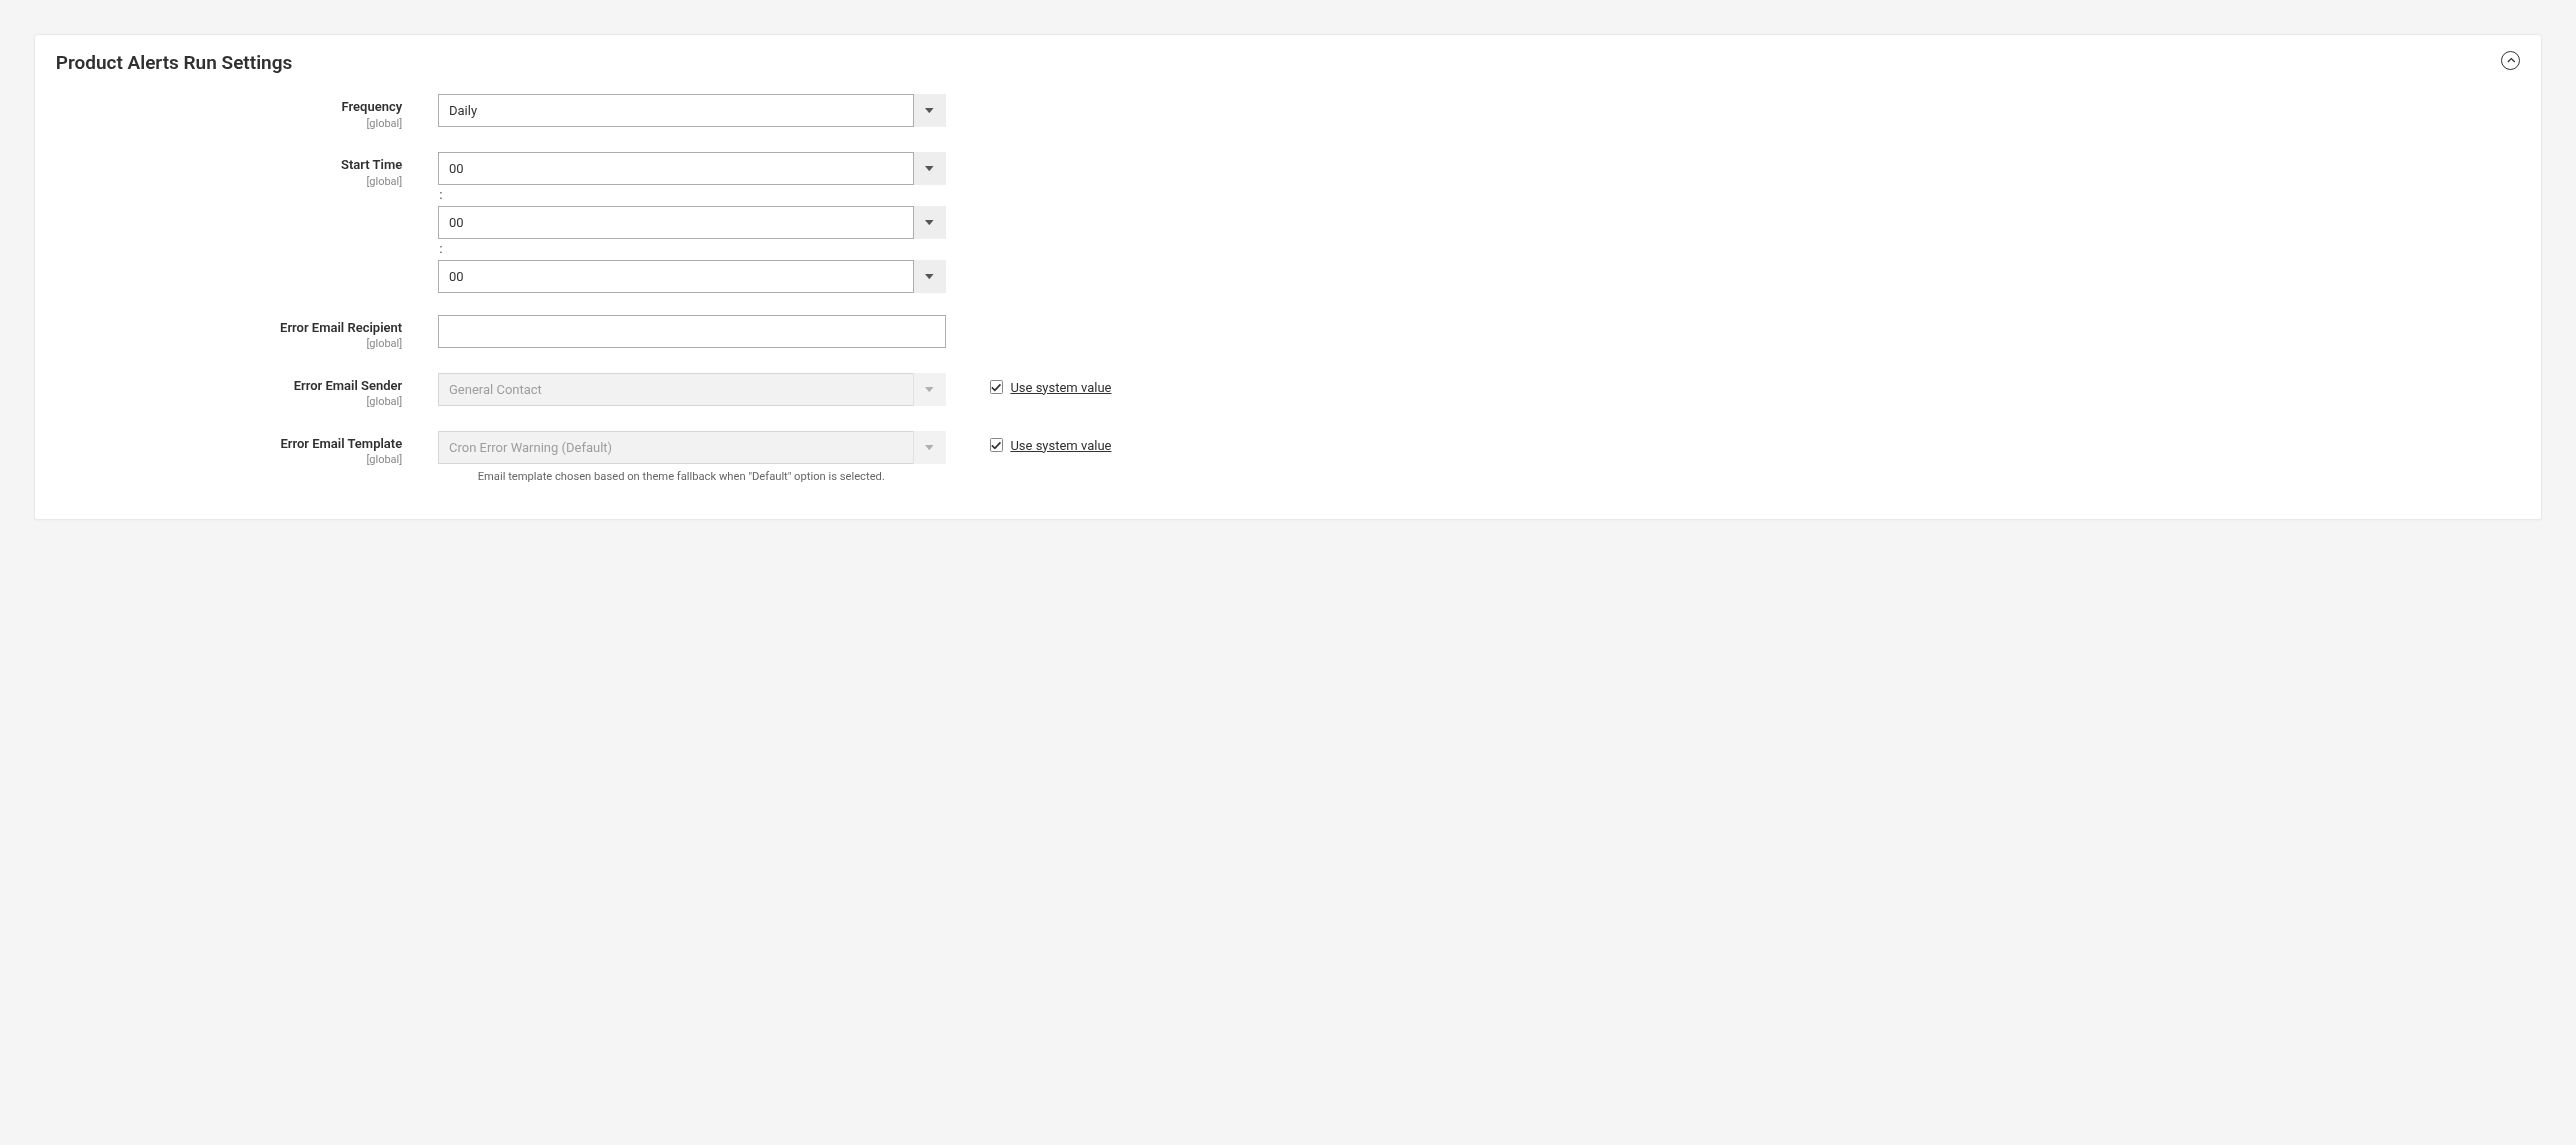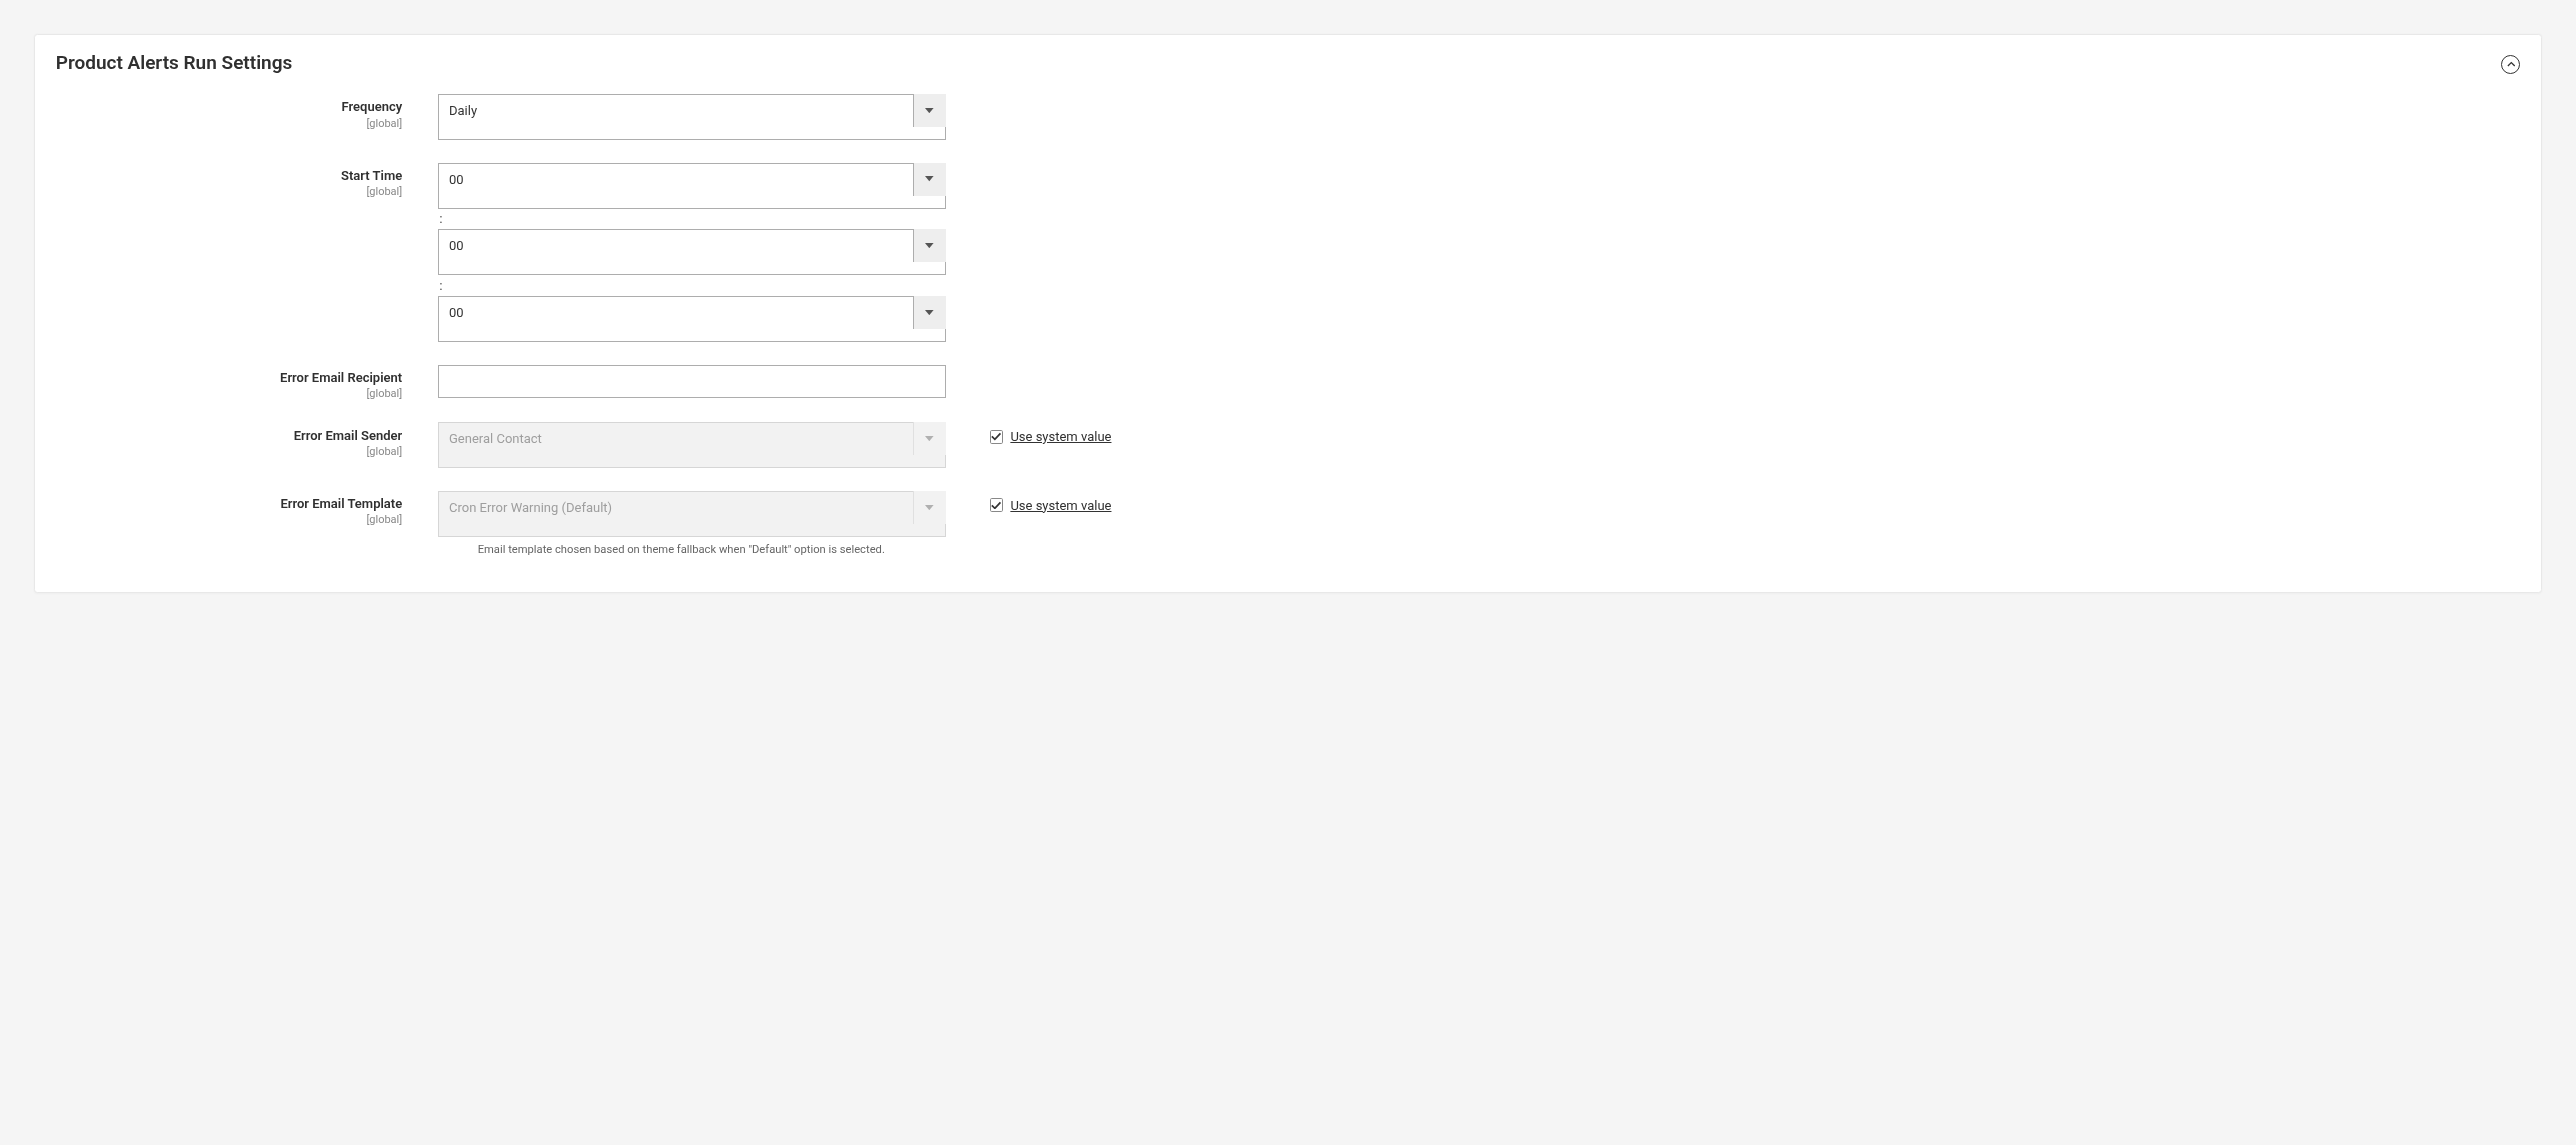--- a/index.html
+++ b/index.html
@@ -14,21 +14,21 @@
     background: #fff;
     border: 0.9px solid #e8e8e8;
     border-radius: 3.4px;
     box-shadow: 0 0.9px 2.6px rgba(0,0,0,0.03);
     padding: 0 0 26px 0;
     max-width: 100%;
   }
   .panel-header {
     display: flex;
     justify-content: space-between;
-    align-items: flex-end;
+    align-items: flex-start;
     padding: 15.5px 20.7px 20.7px 20.7px;
   }
   .panel-title {
     font-size: 19px;
     font-weight: 600;
     color: #303030;
   }
   .collapse-btn {
     width: 19px;
     height: 19px;
@@ -84,21 +84,21 @@
     gap: 6.9px;
     text-decoration: underline;
   }
 
   .select-wrap {
     position: relative;
     width: 100%;
   }
   .select-field {
     width: 100%;
-    height: 46px;
+    height: 33px;
     border: 0.9px solid #adadad;
     background: #fff;
     padding: 0 36px 0 10.3px;
     font-size: 13px;
     color: #333;
     line-height: 31px;
     appearance: none;
     -webkit-appearance: none;
     cursor: pointer;
   }

